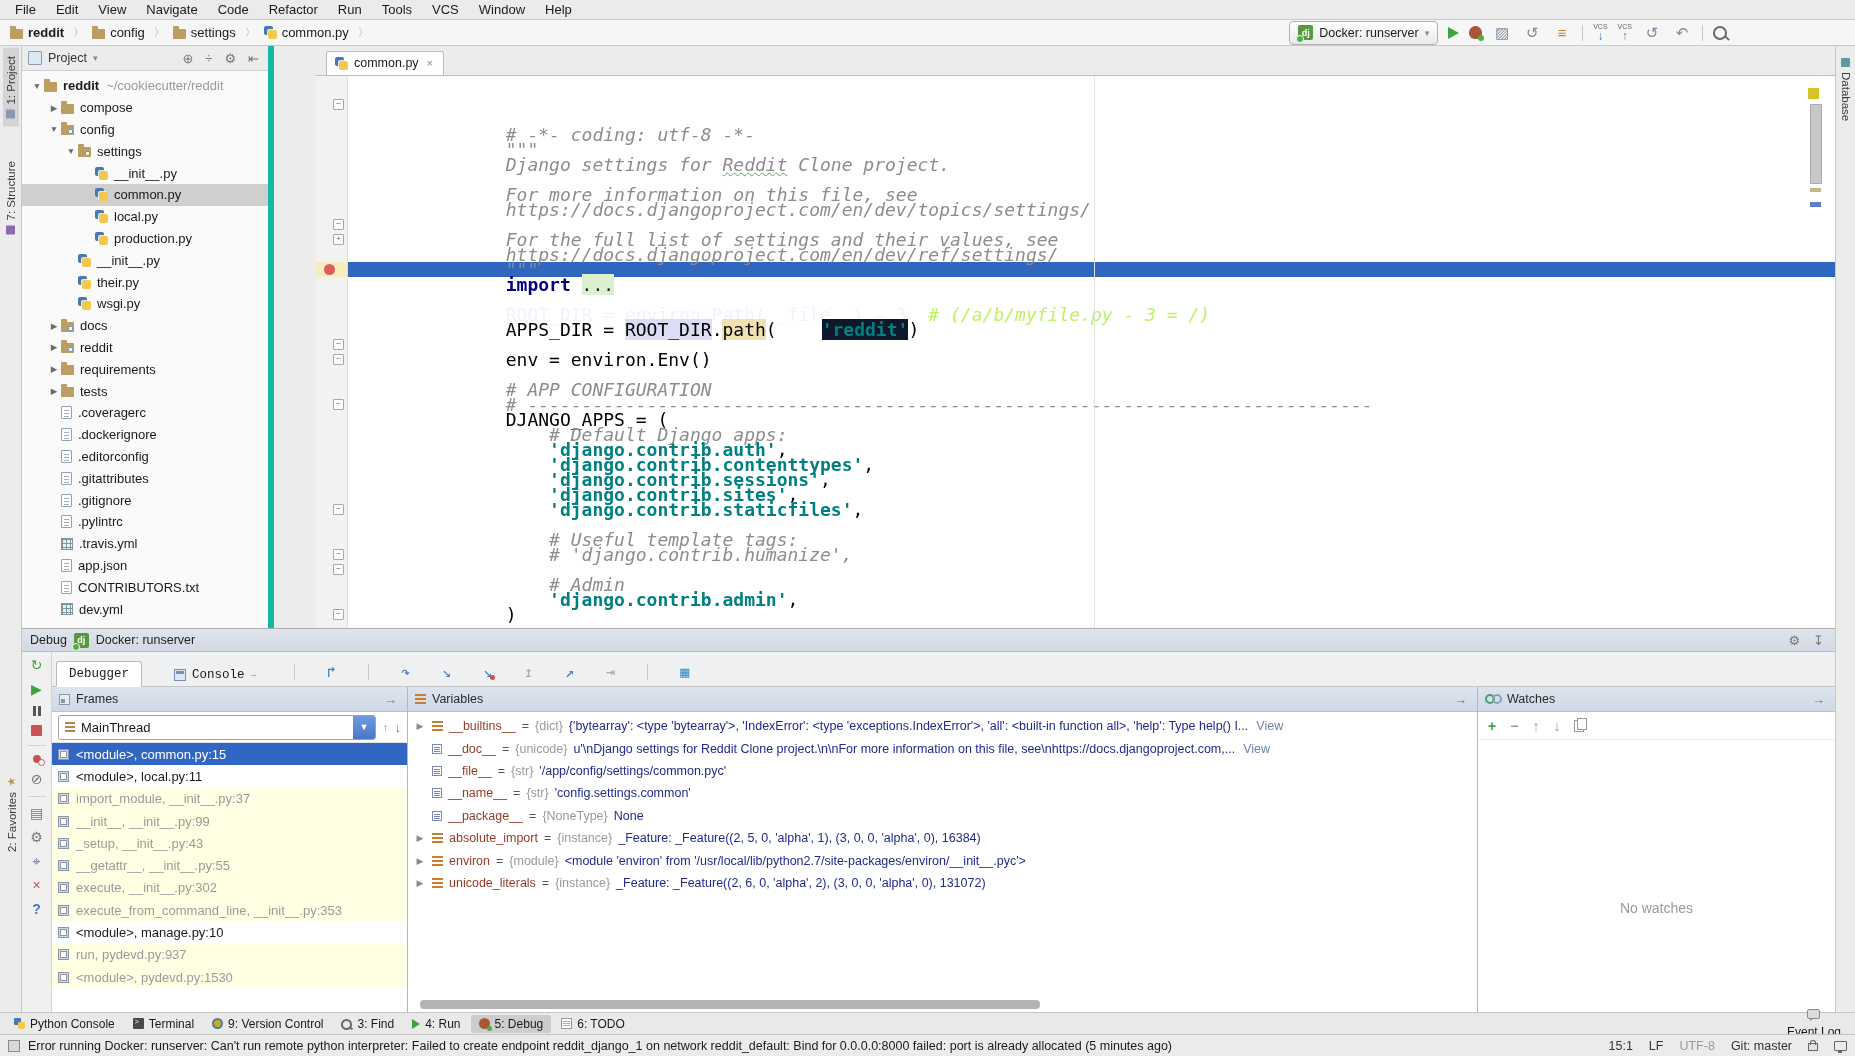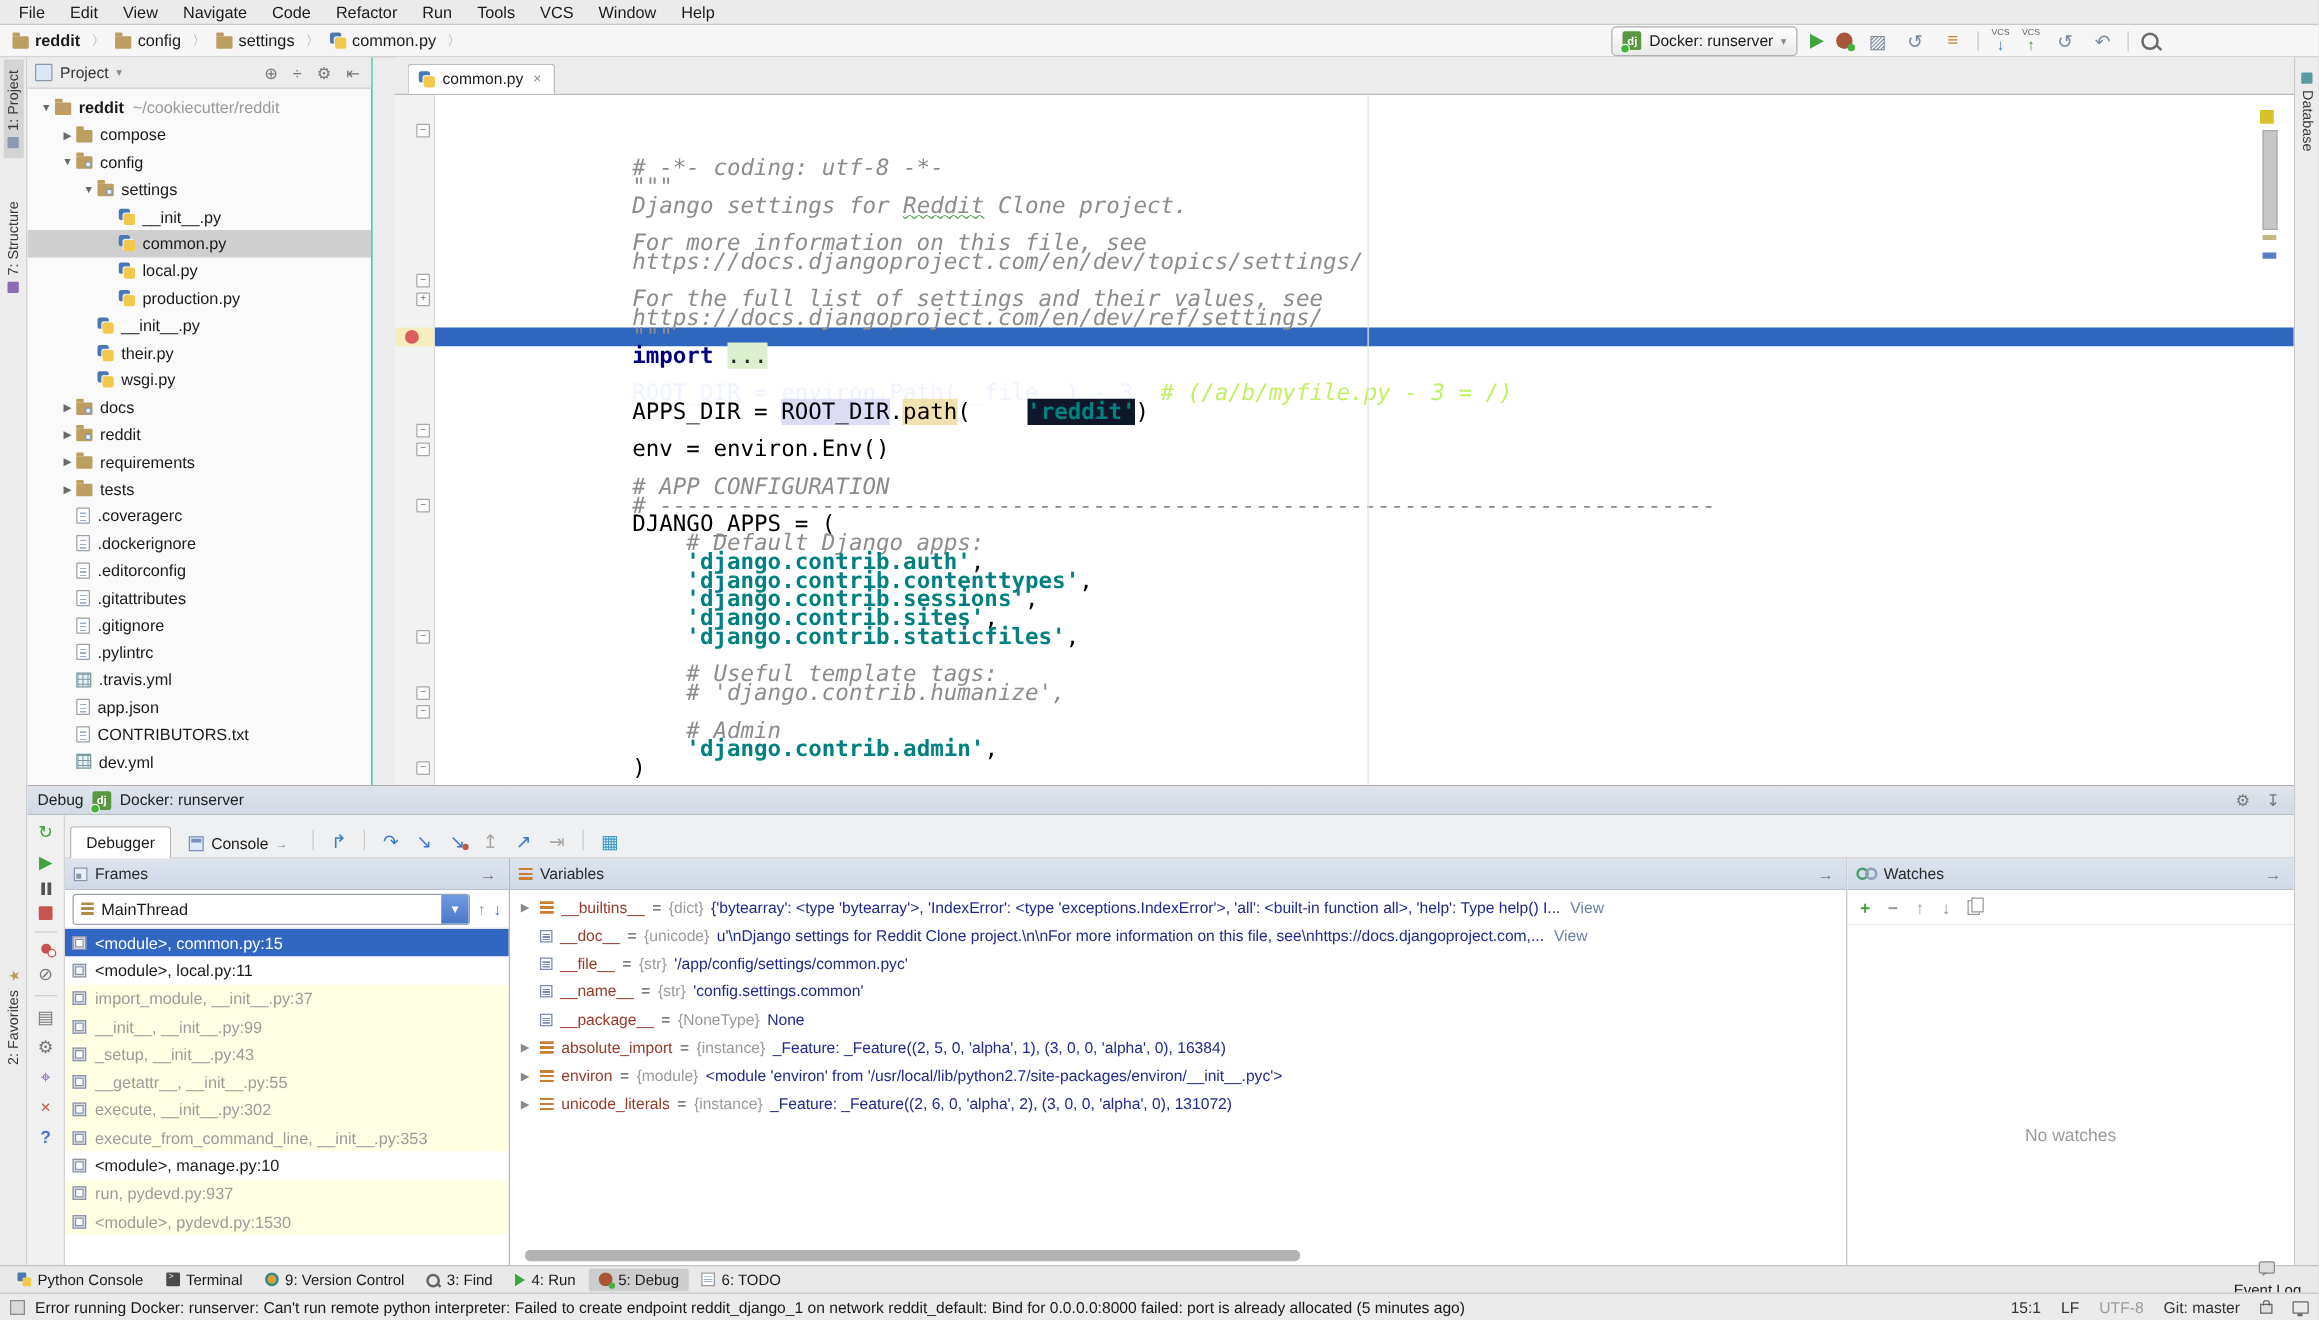--- a/index.html
+++ b/index.html
@@ -30,21 +30,21 @@
   .mag-ic::after{content:"";position:absolute;width:6px;height:2px;background:#6a6a6a;transform:rotate(45deg);right:-5px;bottom:-1px;}
   
   #stripeL{left:0;top:46px;width:22px;height:966px;background:#ececec;border-right:1px solid #c8c8c8;box-sizing:border-box;}
   #stripeR{left:1835px;top:46px;width:20px;height:966px;background:#ececec;border-left:1px solid #c8c8c8;box-sizing:border-box;}
   .vtab{writing-mode:vertical-rl;transform:rotate(180deg);font-size:11.5px;color:#3a3a3a;display:flex;align-items:center;gap:5px;padding:8px 2px;}
   .vtab.active{background:#d4d4d4;}
   .vtab .mini-ic{width:9px;height:9px;background:#8a98b0;border-radius:1px;transform:rotate(90deg);}
   #stripeR .vtab{writing-mode:vertical-rl;transform:none;}
   .vt-wrapL{position:absolute;left:0;top:0;width:22px;display:flex;flex-direction:column;align-items:center;}
   
-  #project{left:22px;top:46px;width:276px;height:582px;background:#fafafa;border-right:1px solid #14b8a6;box-sizing:border-box;}
+  #project{left:22px;top:46px;width:252px;height:582px;background:#fafafa;border-right:6px solid #14b8a6;box-sizing:border-box;}
   .panel-hdr{height:24px;background:#ececec;border-bottom:1px solid #cfcfcf;display:flex;align-items:center;padding:0 6px;gap:6px;font-size:12.5px;color:#333;}
   .panel-hdr .ph-ic{width:12px;height:12px;background:#dce8f4;border:1px solid #8a9ab0;border-radius:1px;}
   .panel-hdr .spacer{flex:1;}
   .hdr-glyph{color:#777;font-size:13px;padding:0 3px;cursor:default;}
   #tree{padding-top:4px;overflow:hidden;height:552px;}
   .trow{height:21.8px;display:flex;align-items:center;white-space:nowrap;cursor:default;}
   .trow.sel{background:#cfcfcf;}
   .trow .arr{width:14px;display:inline-block;text-align:center;color:#6a6a6a;font-size:8.5px;flex:none;}
   .trow .tlabel{margin-left:6px;color:#1a1a1a;}
   .trow.root .tlabel{font-weight:bold;}
@@ -98,21 +98,21 @@
   #dbg-body{display:flex;height:361px;}
   #dbg-leftcol{width:30px;background:#f0f0f0;border-right:1px solid #d4d4d4;display:flex;flex-direction:column;align-items:center;padding-top:6px;gap:9px;flex:none;box-sizing:border-box;}
   .lc-ic{font-size:14px;line-height:15px;color:#777;cursor:default;}
   .lc-green{color:#3fa33f;}
   .pause-ic{width:8px;height:10px;border-left:3px solid #555;border-right:3px solid #555;box-sizing:border-box;}
   .stop-ic{width:11px;height:11px;background:#c75450;border-radius:1px;}
   .bp2-ic{width:8px;height:8px;background:#c75450;border-radius:50%;position:relative;}
   .bp2-ic::after{content:"";position:absolute;right:-4px;bottom:-3px;width:5px;height:5px;border:1px solid #c75450;border-radius:50%;background:#fff;}
   .lc-sep{width:18px;height:1px;background:#d0d0d0;}
   #dbg-main{flex:1;display:flex;flex-direction:column;}
-  #dbg-tabsrow{height:34px;display:flex;align-items:flex-end;gap:2px;padding:0 4px;border-bottom:1px solid #c4c4c4;background:#eef0f2;}
+  #dbg-tabsrow{height:34px;display:flex;align-items:flex-end;gap:20px;padding:0 4px;border-bottom:1px solid #c4c4c4;background:#eef0f2;font-family:Liberation Mono, monospace;}
   .dtab{display:flex;align-items:center;gap:6px;padding:5px 12px;font-size:12.5px;border-radius:3px 3px 0 0;margin-bottom:-1px;}
   .dtab.selected{background:#fff;border:1px solid #b8b8b8;border-bottom:1px solid #fff;}
   .console-ic{width:12px;height:12px;background:#dce8f4;border:1px solid #7a90b8;box-sizing:border-box;position:relative;}
   .console-ic::before{content:"";position:absolute;left:1px;right:1px;top:1px;height:3px;background:#7a90b8;}
   .step-ic{font-size:15px;color:#3b78c8;padding:0 6px 4px;cursor:default;position:relative;}
   .step-ic.dis{color:#a8a8a8;}
   .step-ic.reddot::after{content:"";position:absolute;right:3px;bottom:6px;width:5px;height:5px;background:#c75450;border-radius:50%;}
   .calc-ic{color:#3b9ac8;}
   #dbg-panels{flex:1;display:flex;}
   .dpanel{background:#fff;box-sizing:border-box;position:relative;}

